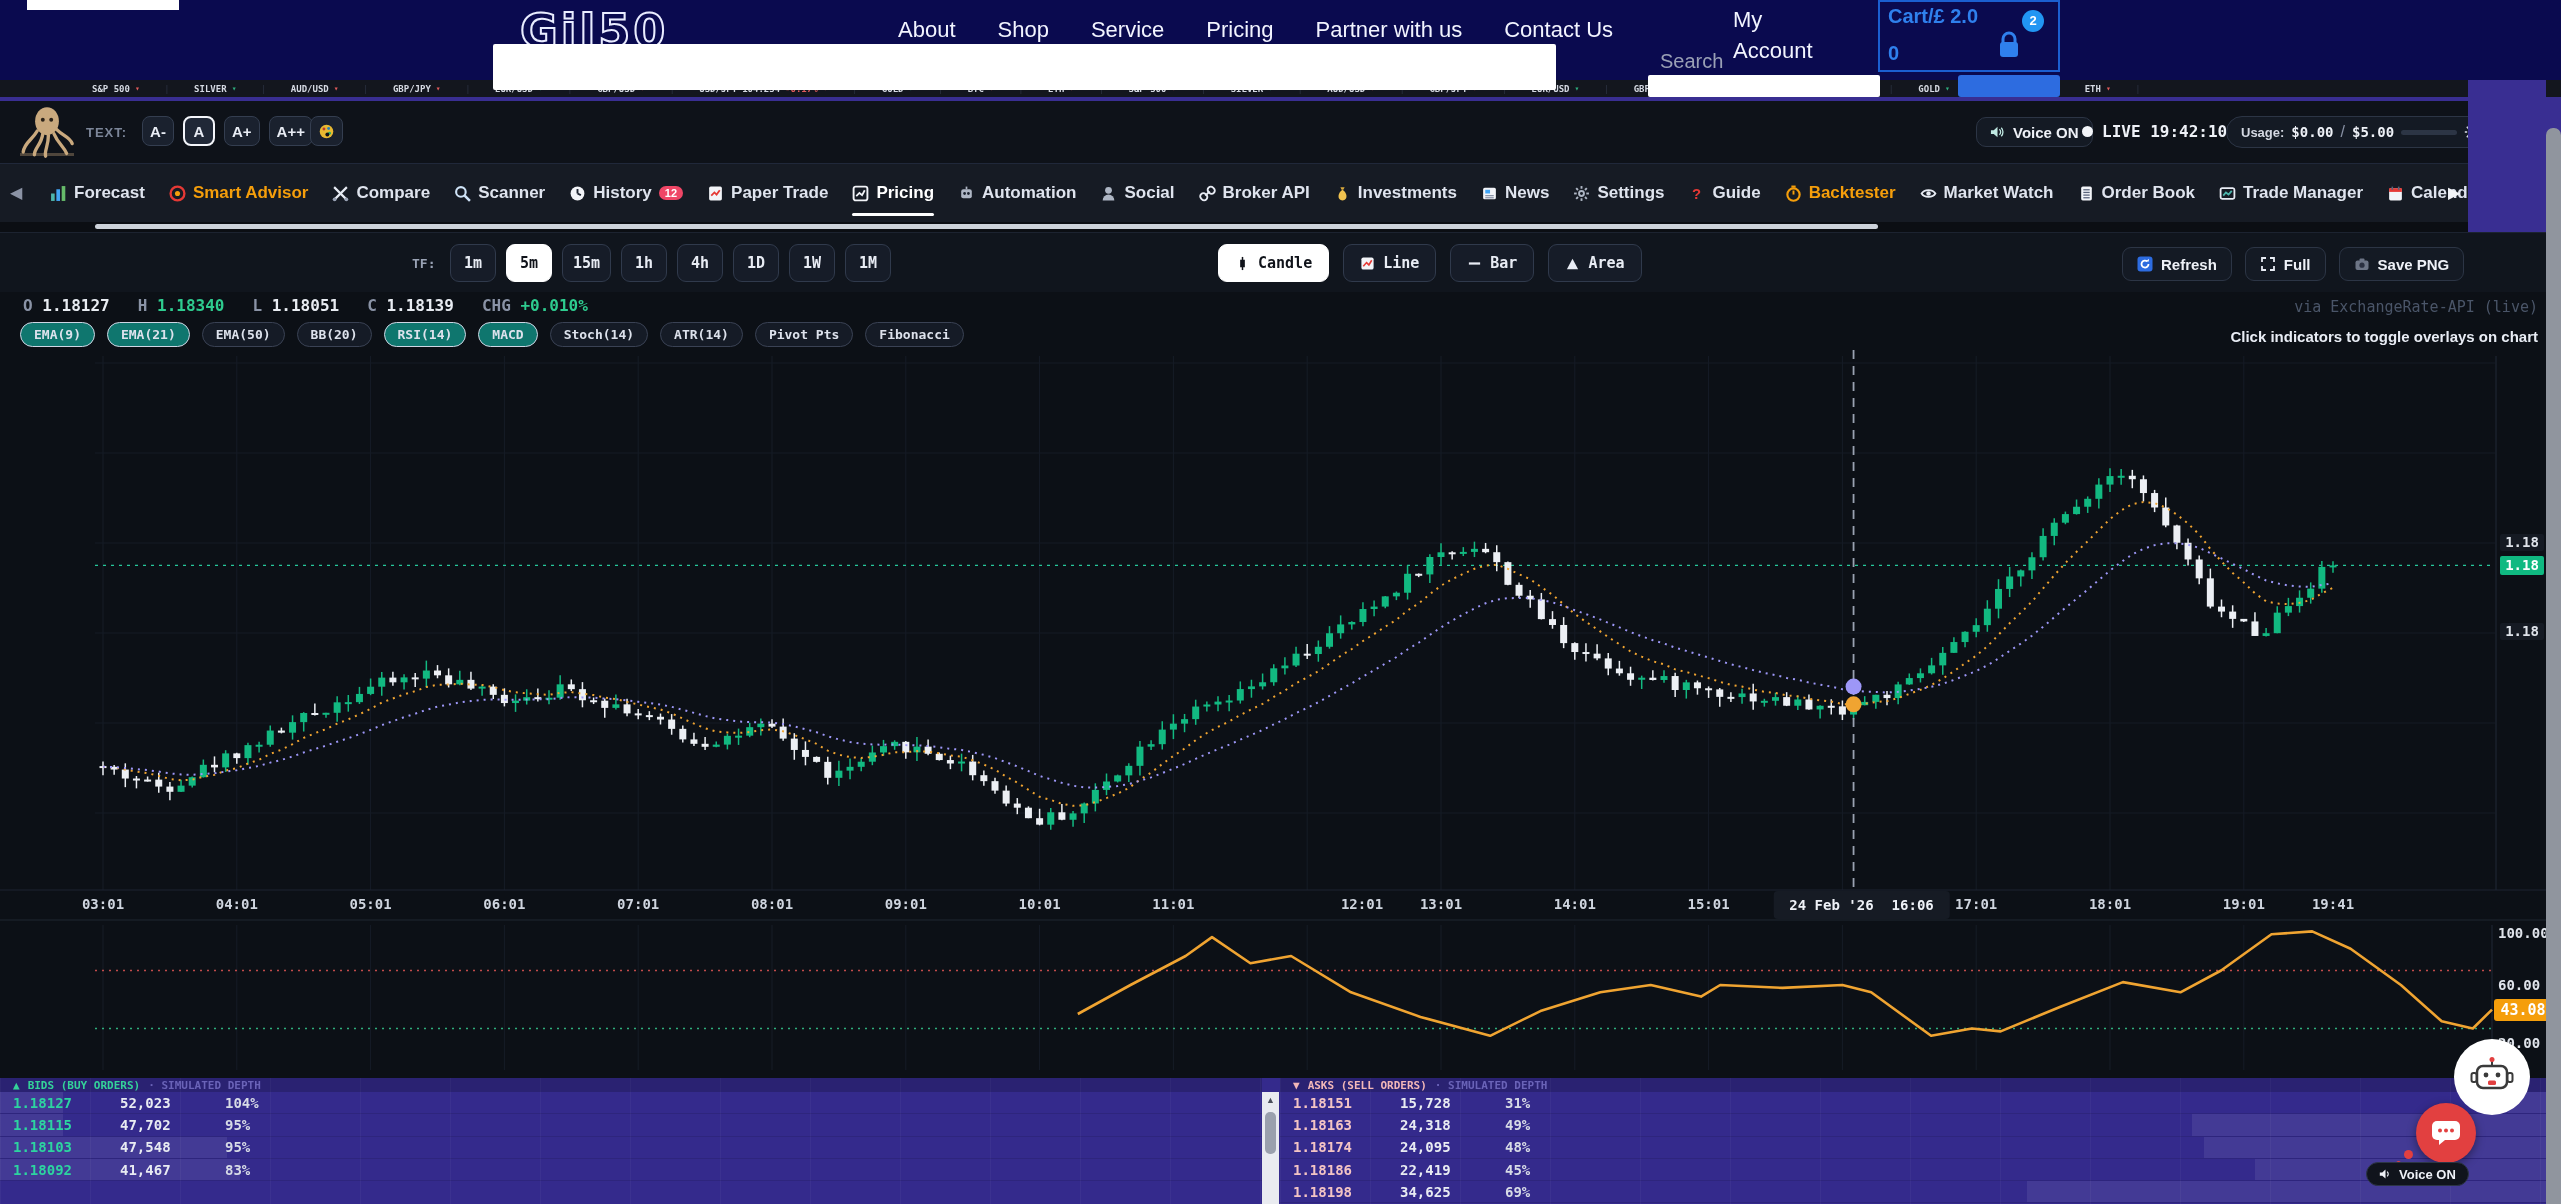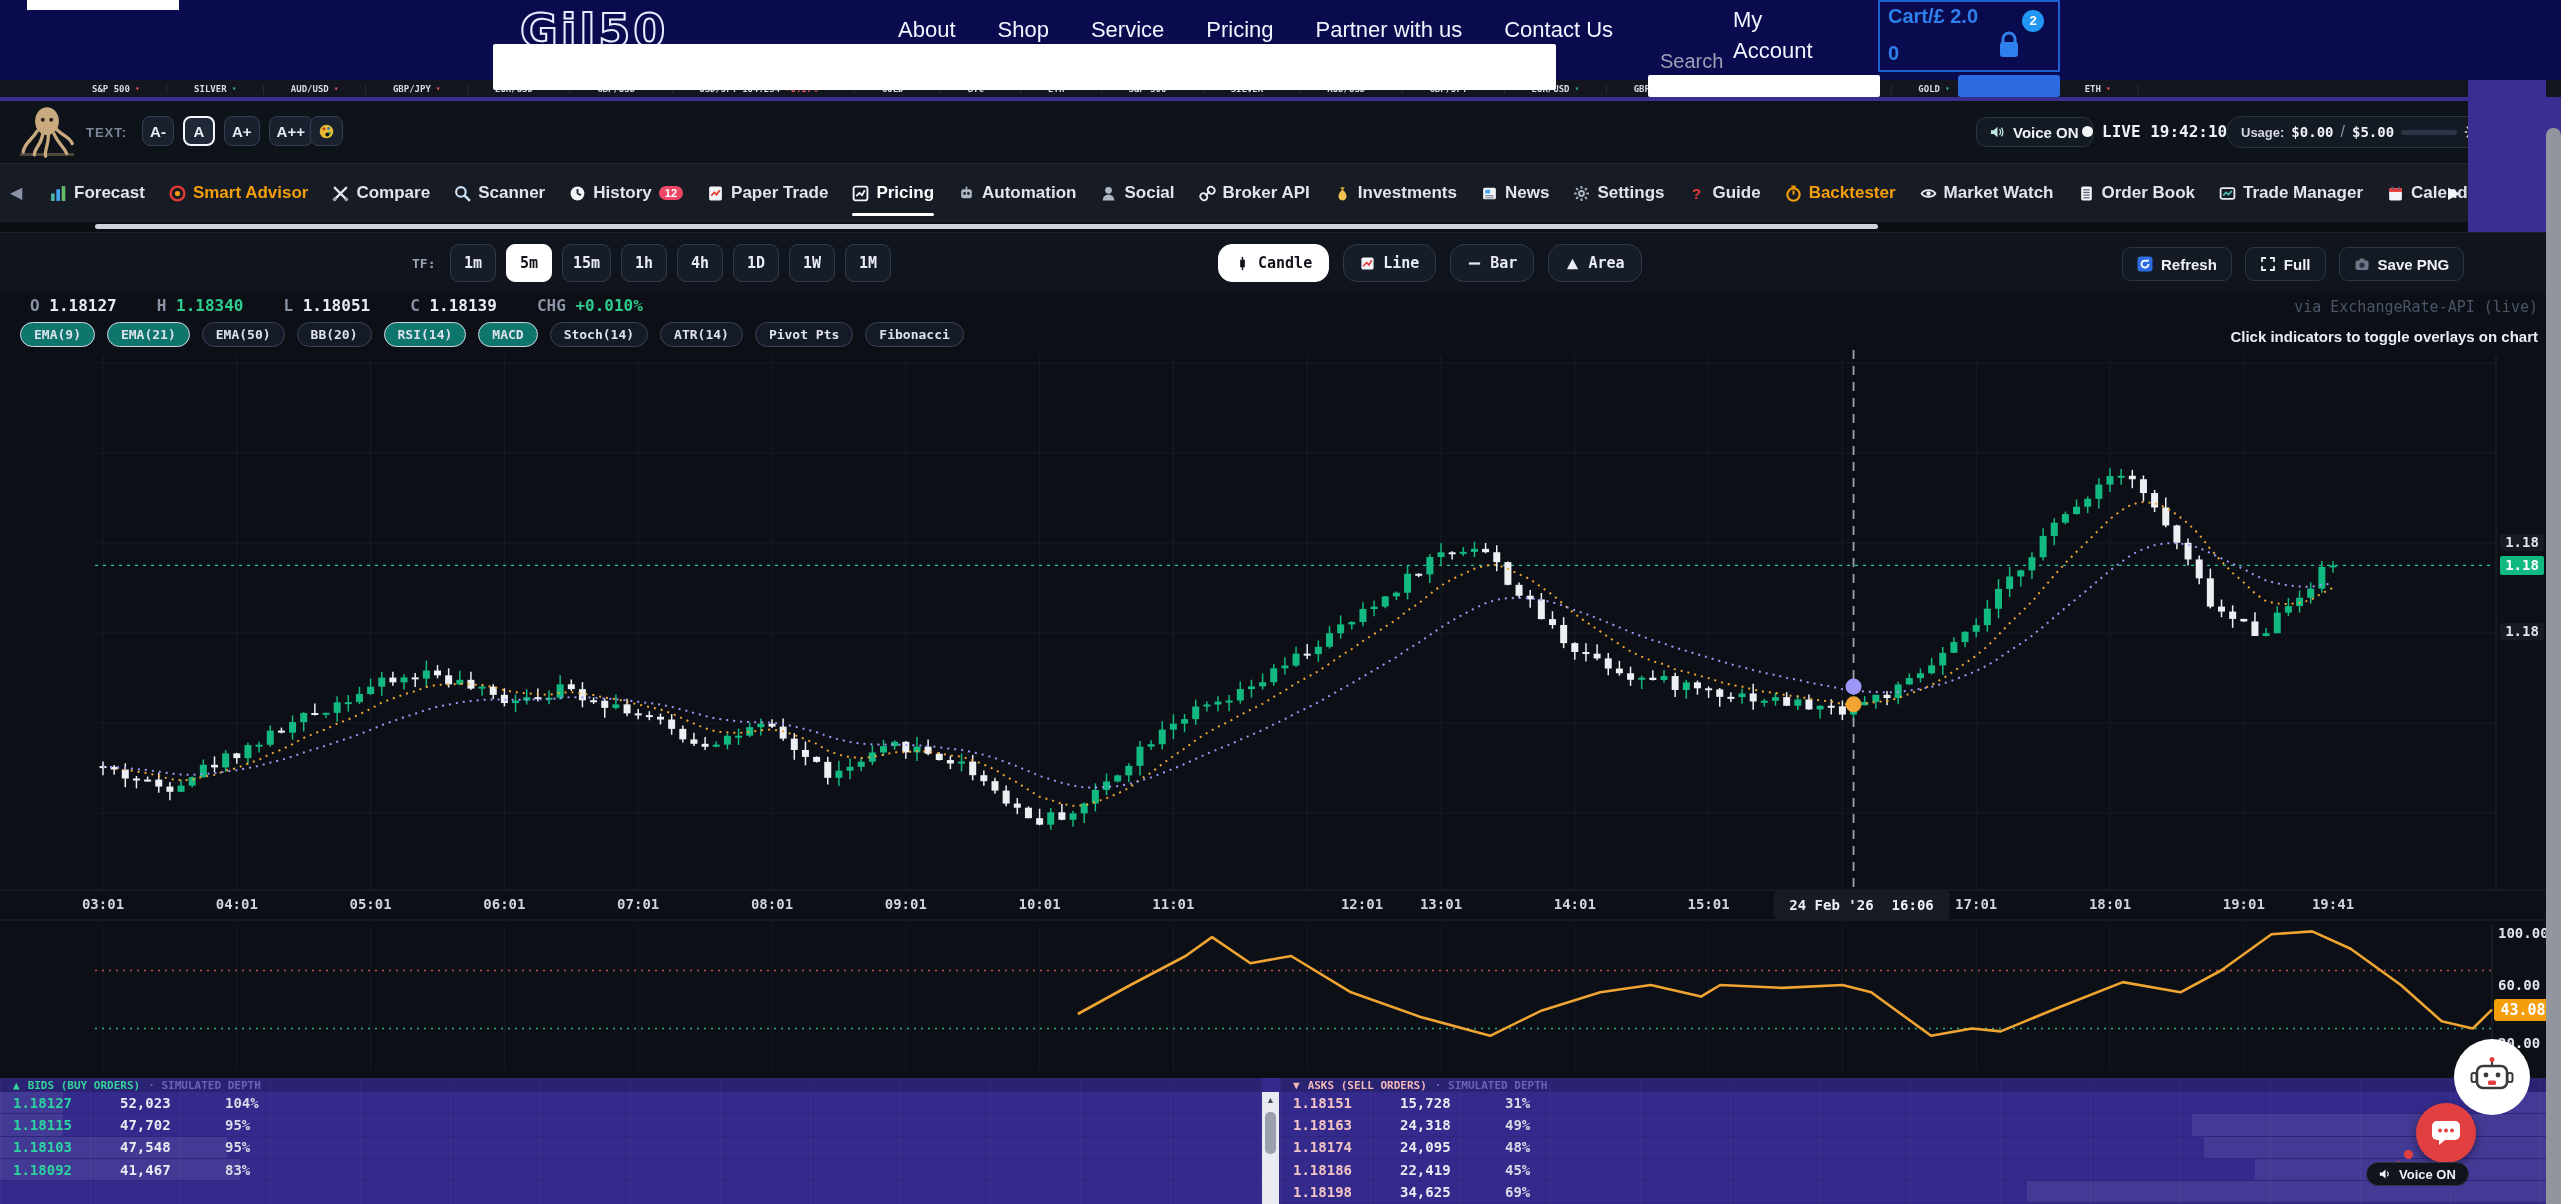--- a/index.html
+++ b/index.html
@@ -46,26 +46,26 @@
   .tab { display:flex; align-items:center; gap:7px; font-size:17px; font-weight:700; color:#dfe4ee; white-space:nowrap; position:relative; height:58px; }
   .tab .underline { position:absolute; bottom:6px; left:0; width:100%; height:3px; background:#ffffff; border-radius:2px; }
   .badge-red { background:#ef4666; color:#fff; font-size:11px; font-weight:700; border-radius:9px; padding:1px 6px; }
   
   .ctl-select { left:100px; top:243px; width:292px; height:40px; background:#1a212e; border:1px solid #343e50; border-radius:8px;
                 display:flex; align-items:center; justify-content:space-between; padding:0 16px; color:#eef1f7; }
   .tfbtn { display:inline-flex; align-items:center; justify-content:center; height:38px; min-width:46px; padding:0 10px;
            background:#161c28; border:1px solid #303a4c; border-radius:9px; color:#e8ecf4; font-weight:700; font-size:15px; }
   .tfbtn.active { background:#ffffff; color:#10131a; border-color:#ffffff; }
   .stylebtn { display:inline-flex; align-items:center; gap:8px; justify-content:center; height:38px; padding:0 16px;
-              background:#161c28; border:1px solid #303a4c; border-radius:14px; color:#e8ecf4; font-weight:700; font-size:15px; }
+              background:#161c28; border:1px solid #303a4c; border-radius:9px; color:#e8ecf4; font-weight:700; font-size:15px; }
   .stylebtn.active { background:#ffffff; color:#10131a; border-color:#ffffff; }
   .actbtn { display:inline-flex; align-items:center; gap:8px; height:34px; padding:0 14px; background:#141a24;
             border:1px solid #2c3545; border-radius:9px; color:#eef1f7; font-weight:700; font-size:15px; }
   
-  .ohlc-row { left:30px; top:296px; display:flex; gap:40px; align-items:center; z-index:6; }
+  .ohlc-row { left:23px; top:296px; display:flex; gap:28px; align-items:center; z-index:6; }
   .ohlc-lab { color:#8a93a6; font-size:16px; font-weight:700; }
   .ohlc-val { color:#e8ecf2; font-size:16px; font-weight:700; }
   .green { color:#2ecc8f !important; }
   .pill { display:inline-flex; align-items:center; height:25px; padding:0 13px; border-radius:13px; background:#151b26;
           border:1px solid #3a4254; color:#dde2ec; font-size:13px; font-weight:700; font-family:"DejaVu Sans Mono",monospace; }
   .pill.active { border:1.5px solid #cfd6e4; background:#0f766e; }
   
   .pricelab { position:absolute; left:2500px; width:44px; height:17px; background:#151a23; color:#dfe3ea; z-index:6;
               font-family:"DejaVu Sans Mono",monospace; font-size:14px; font-weight:700; text-align:center; line-height:17px; border-radius:2px; }
   .pricebadge { position:absolute; left:2500px; width:44px; height:19px; background:#10b981; color:#ffffff; z-index:7;

